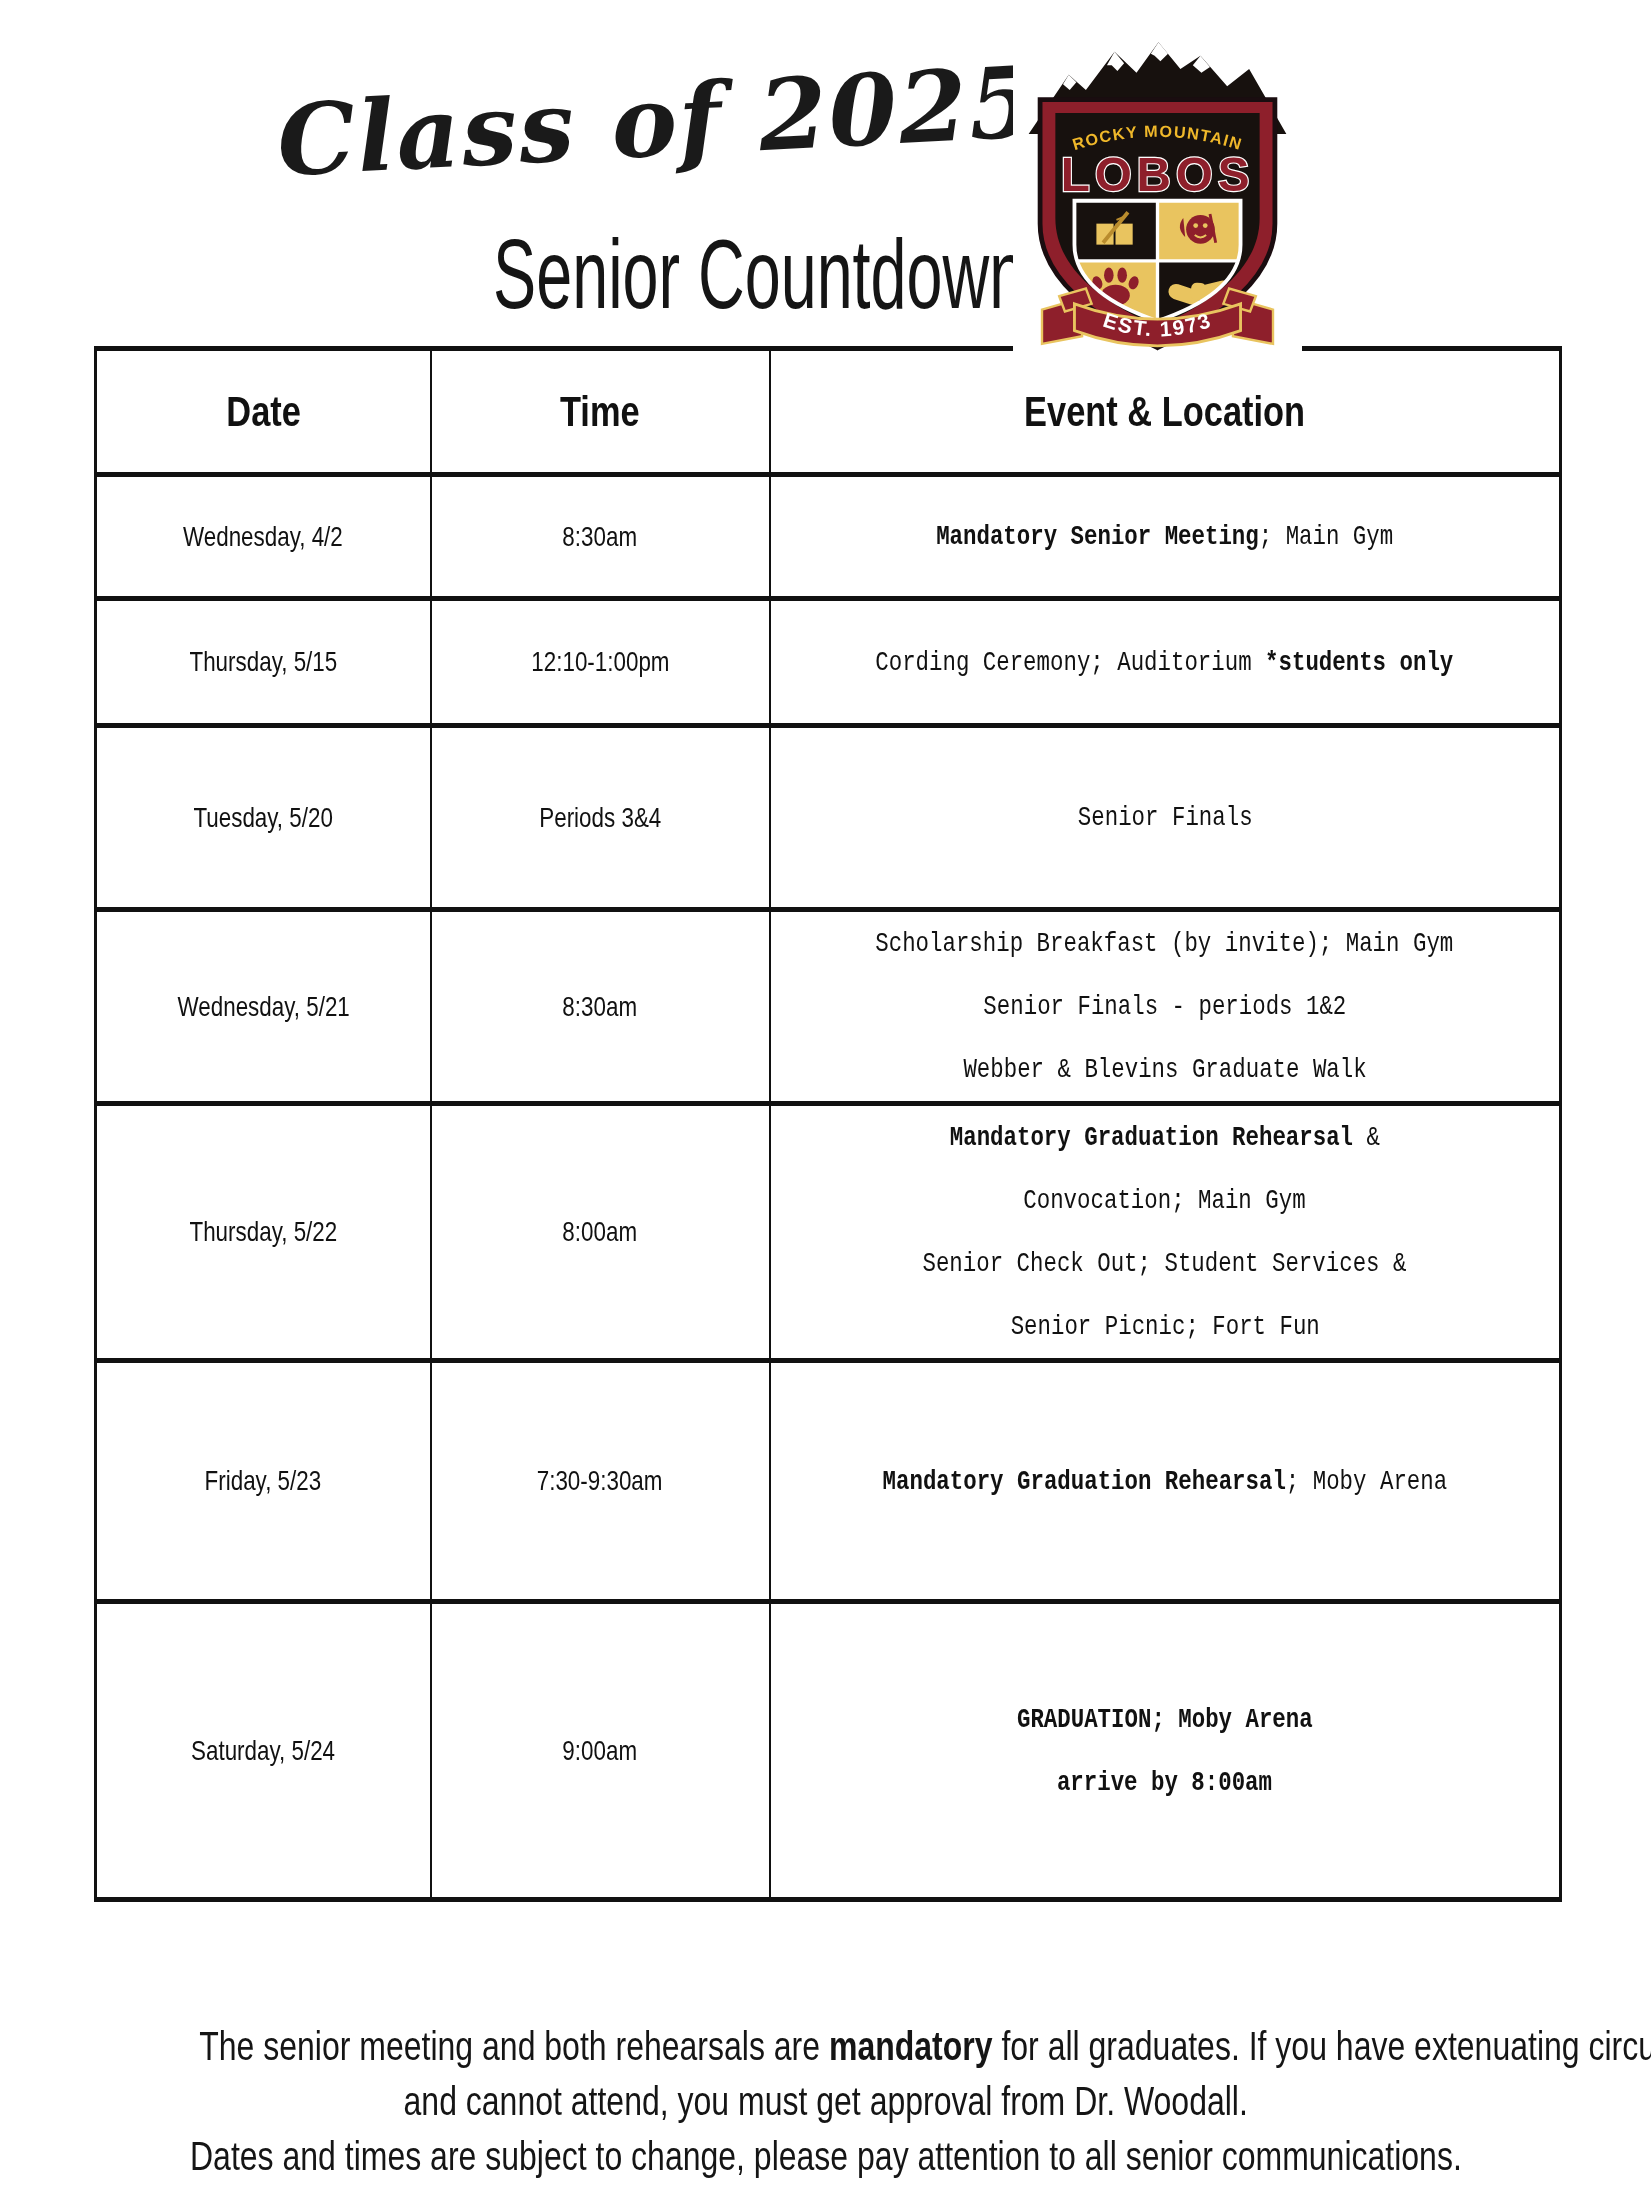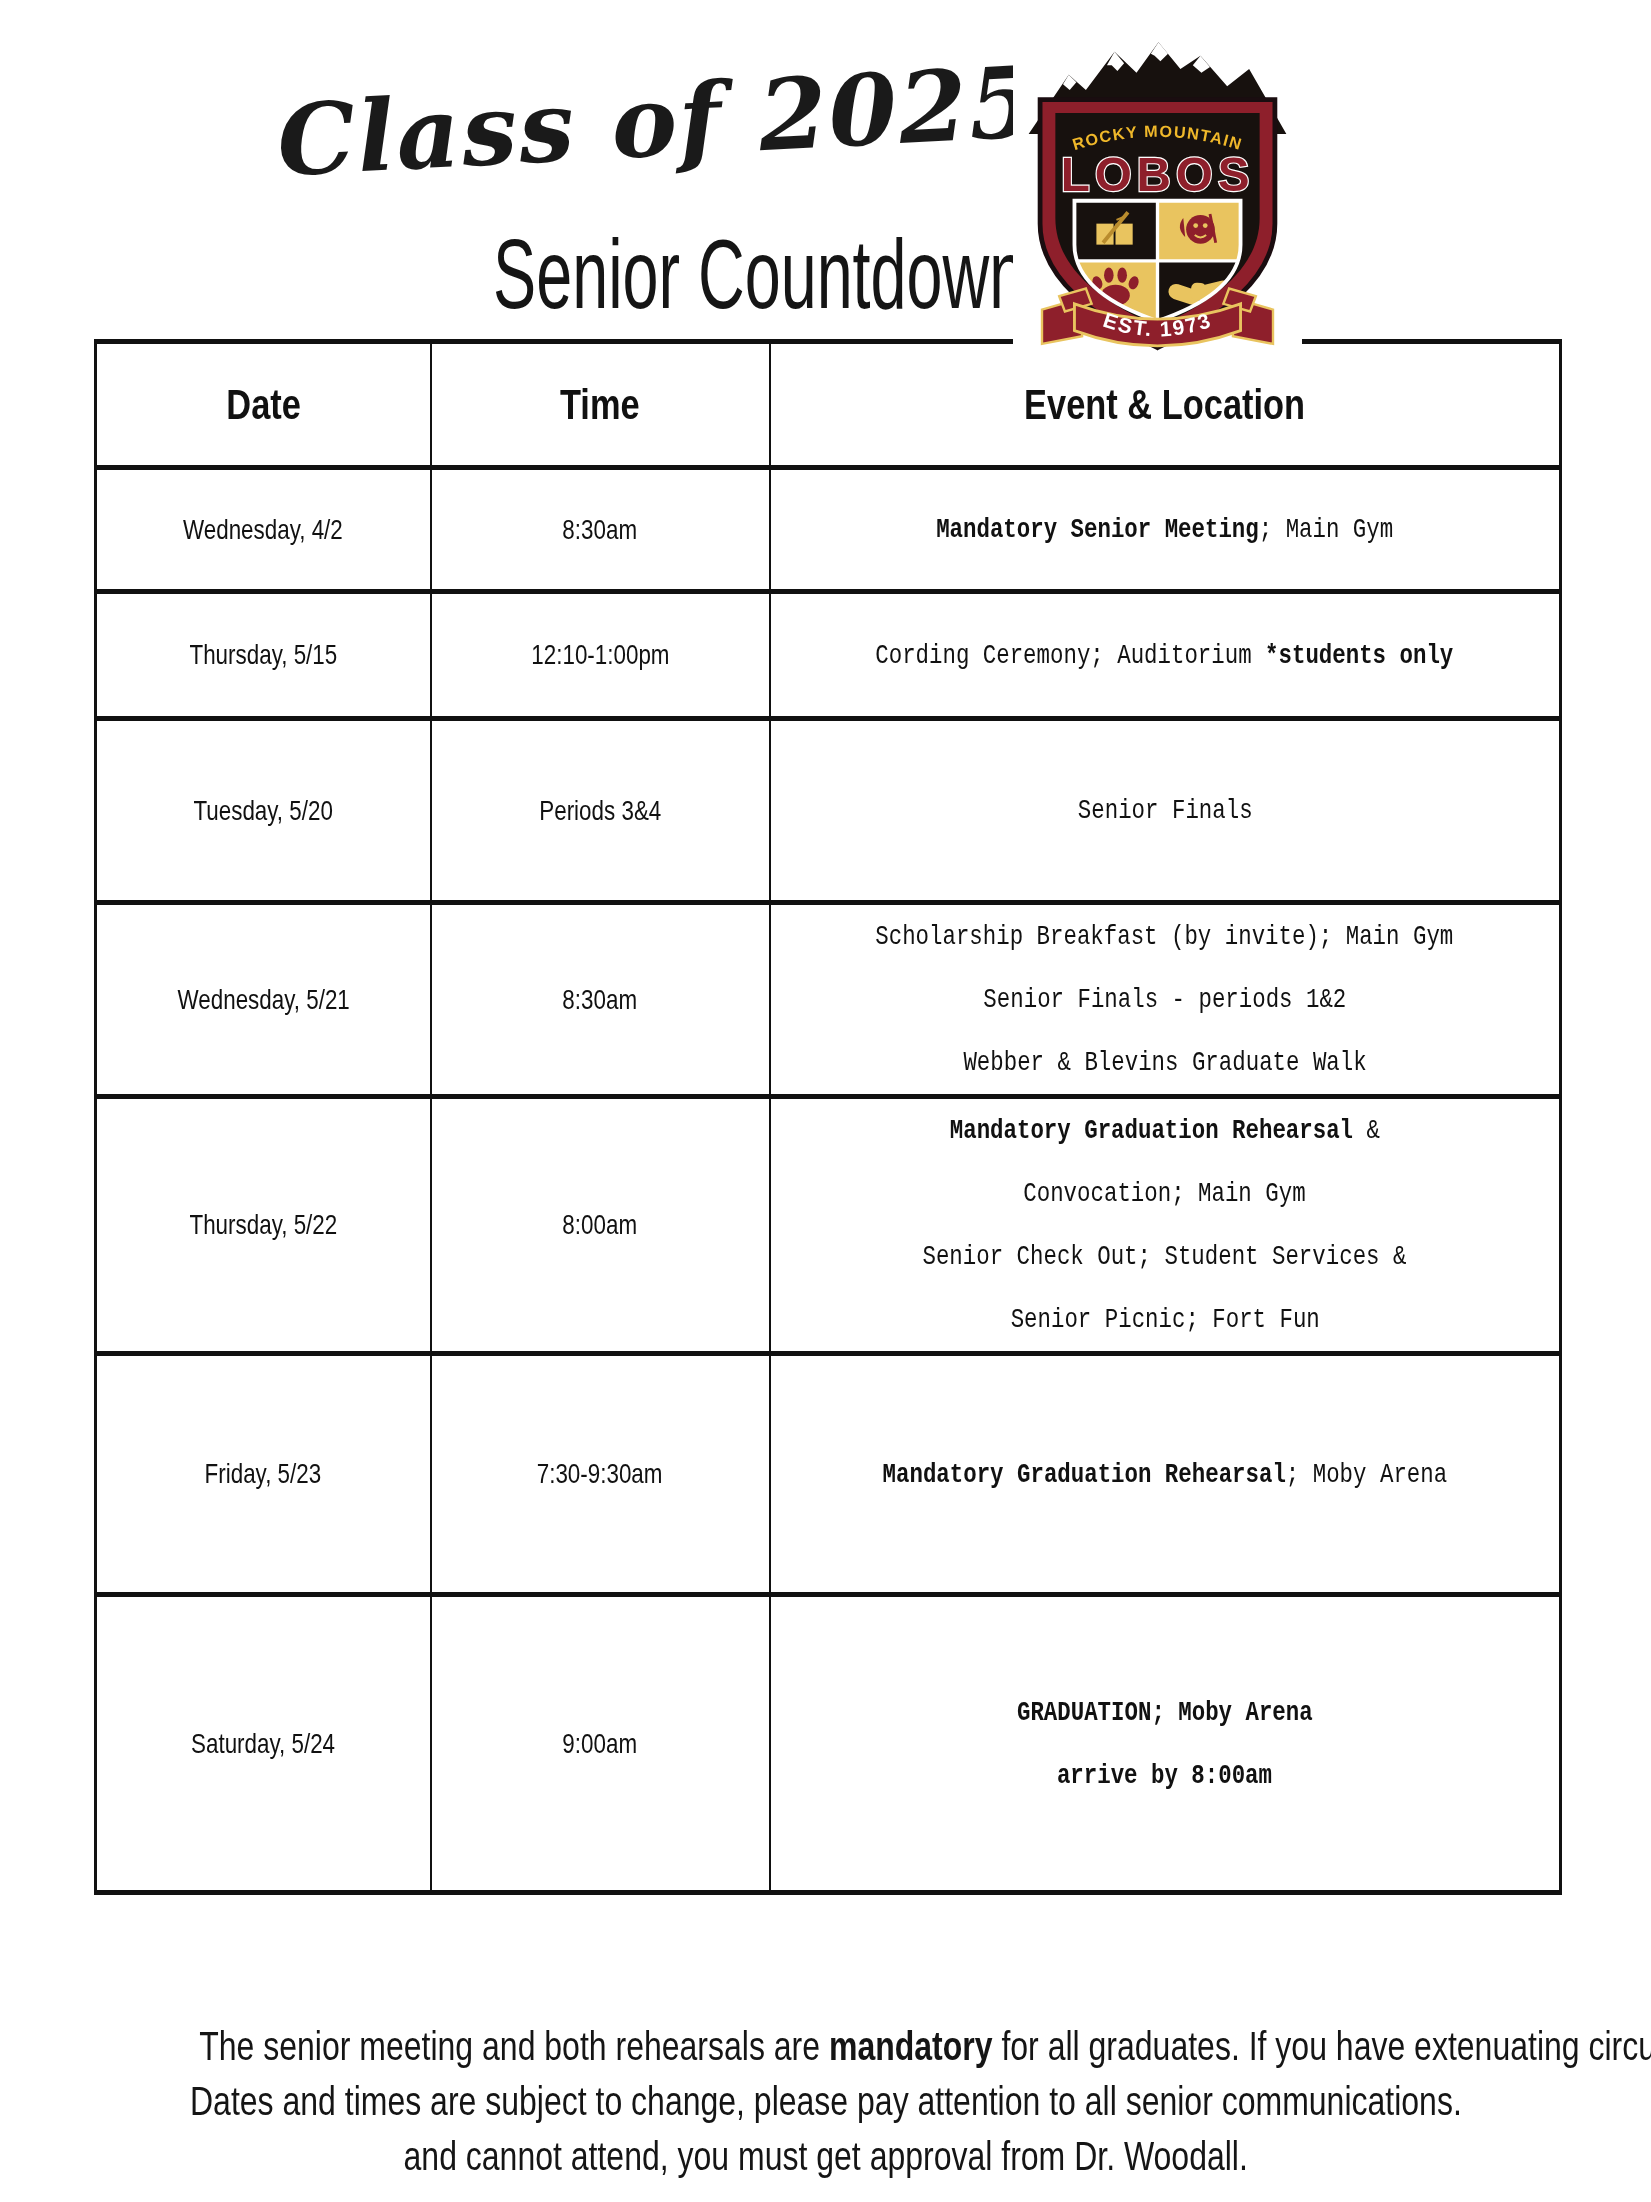--- a/index.html
+++ b/index.html
@@ -17,21 +17,21 @@
   .title-main{
     position:absolute;left:363px;top:218px;width:765px;text-align:center;
     font-size:98px;font-weight:400;color:#151515;white-space:nowrap;
     transform:scaleX(.66);transform-origin:50% 0;
   }
   
   .logo{position:absolute;left:1013px;top:27px;width:289px;height:336px;background:#fff;z-index:3;}
   .logo svg{display:block;width:100%;height:100%;}
   
   table.sched{
-    position:absolute;left:94px;top:339px;border-collapse:collapse;table-layout:fixed;
+    position:absolute;left:94px;top:346px;border-collapse:collapse;table-layout:fixed;
     border:3.8px solid #111;z-index:1;
   }
   .sched th,.sched td{
     border:2.9px solid #111;border-top-width:5.7px;border-bottom-width:5.7px;
     text-align:center;vertical-align:middle;padding:0 7.6px;overflow:hidden;
   }
   .sched th{font-size:43px;font-weight:700;}
   .sched td{font-size:28px;font-weight:400;}
   .sched thead tr{height:126px;}
   .sched tbody tr:nth-child(1){height:124px;}
@@ -207,18 +207,18 @@
           <td>
             <div class="event-line"><span class="cx"><b>GRADUATION; Moby Arena</b></span></div>
             <div class="event-line"><span class="cx"><b>arrive by 8:00am</b></span></div>
           </td>
         </tr>
       </tbody>
   </table>
 
   <div class="footer">
     <div class="footer-line"><span class="cx"><span>The  senior meeting and both rehearsals are </span><b>mandatory</b><span> for all graduates. If you have extenuating circumstances</span></span></div>
+    <div class="footer-line"><span class="cx"><span>and cannot attend, you must get approval from Dr. Woodall.</span></span></div>
     <div class="footer-line"><span class="cx"><span>Dates and times are subject to change, please pay attention to all senior communications.</span></span></div>
-    <div class="footer-line"><span class="cx"><span>and cannot attend, you must get approval from Dr. Woodall.</span></span></div>
   </div>
 
 </div>
 
 
 </body></html>

